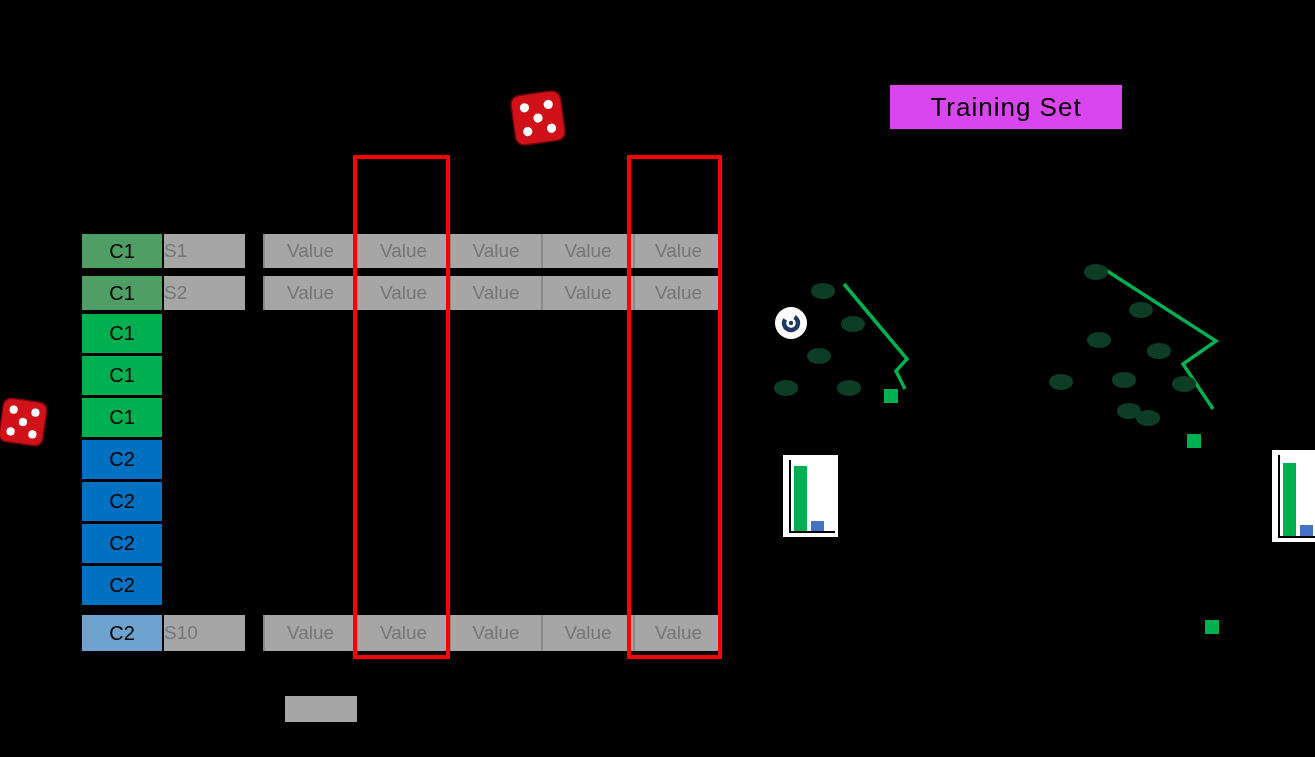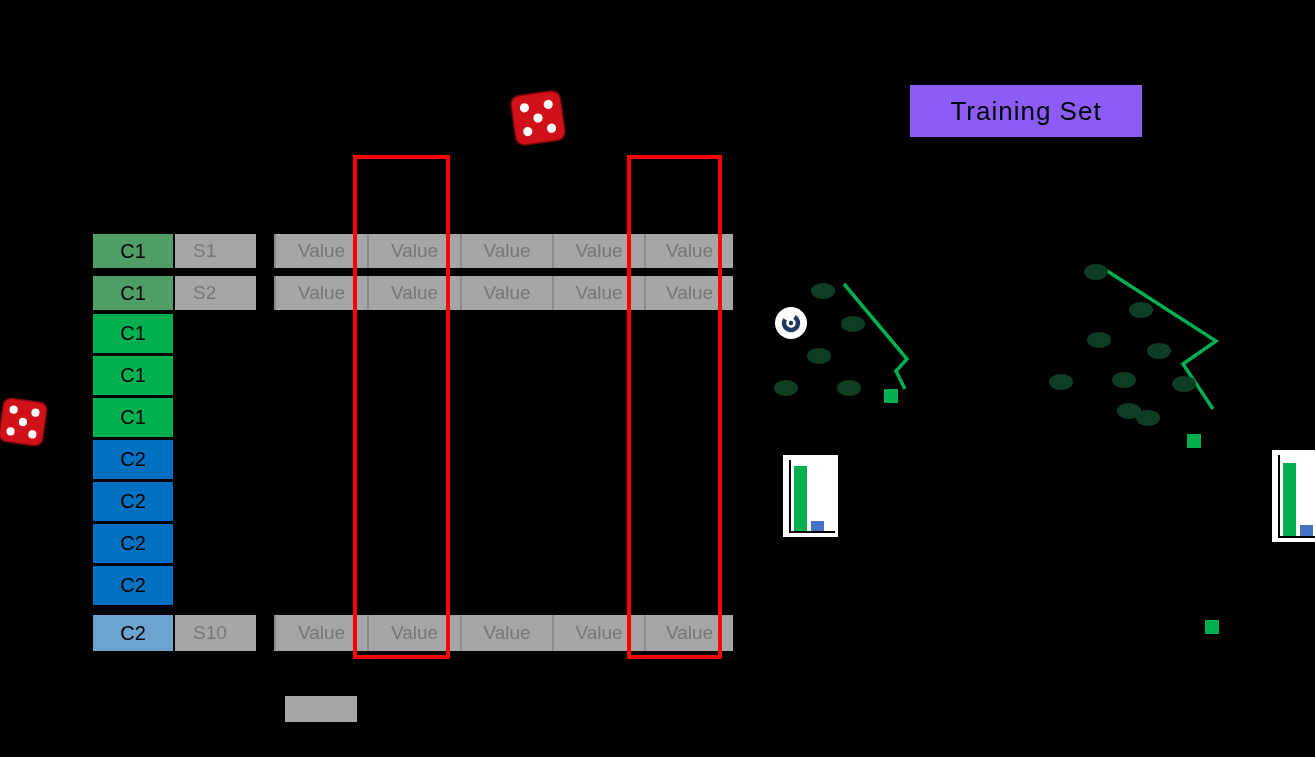--- a/index.html
+++ b/index.html
@@ -3,33 +3,33 @@
 <meta charset="utf-8">
 <style>
   *{margin:0;padding:0;box-sizing:border-box}
   html,body{background:#000}
   .canvas{position:relative;width:1315px;height:757px;background:#000;overflow:hidden;
           font-family:"Liberation Sans",sans-serif}
 
   
   .legend-box{position:absolute;display:flex;align-items:center;justify-content:center;
               color:#000;font-size:26px;letter-spacing:1px;z-index:4}
-  .legend-training{left:910px;top:85px;width:232px;height:52px;background:#8b5cf6}
+  .legend-training{left:890px;top:85px;width:232px;height:44px;background:#d946ef}
   .legend-oob{left:1150px;top:86px;width:111px;height:53px;background:#FFFF00}
 
   
-  #sample-table{position:absolute;left:93px;top:0;width:642px;height:757px;z-index:2}
+  #sample-table{position:absolute;left:82px;top:0;width:642px;height:757px;z-index:2}
   .trow{position:absolute;left:0;width:642px}
   .cell{position:absolute;top:0;height:100%;display:flex;align-items:center;overflow:hidden}
   .class-cell{left:0;width:80px;justify-content:center;color:#000;font-size:20px}
   .c1{background:#00B050}
   .c1-muted{background:#4F9E66}
   .c2{background:#0070C0}
   .c2-muted{background:#6FA3CF}
-  .sample-cell{left:82px;width:81px;background:#A6A6A6;color:#767676;font-size:19px;padding-left:18px}
+  .sample-cell{left:82px;width:81px;background:#A6A6A6;color:#767676;font-size:19px;}
   .value-cell{background:#A6A6A6;color:#767676;font-size:19px;justify-content:center;
               border-left:2px solid #8a8a8a}
 
   
   .hl{position:absolute;border:4px solid #FF0000;z-index:5;background:transparent}
   .hl-1{left:353px;top:155px;width:97px;height:504px}
   .hl-2{left:627px;top:155px;width:95px;height:504px}
 
   
   .die{position:absolute;z-index:6}

